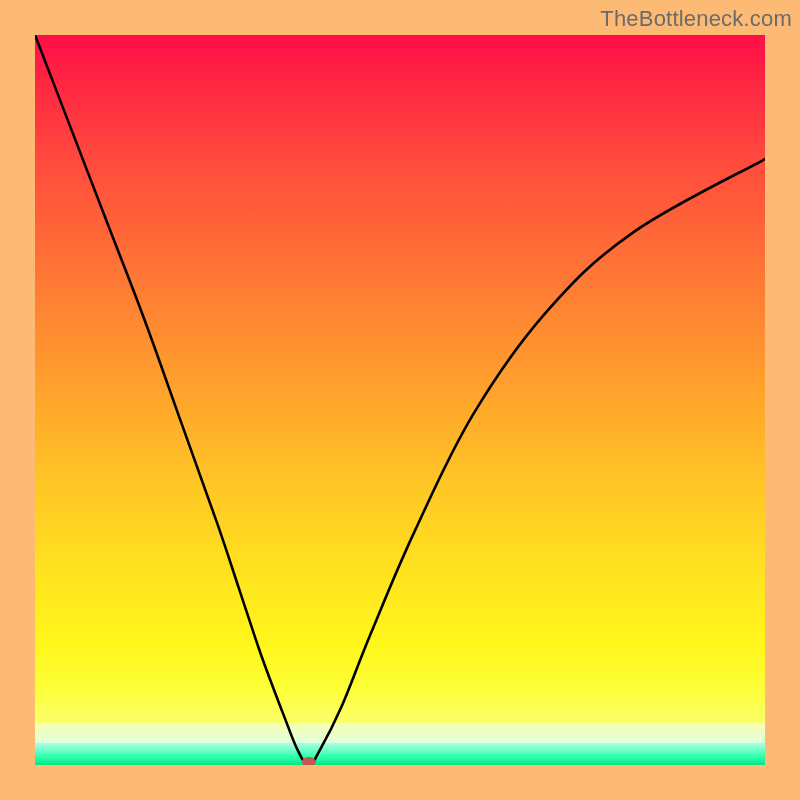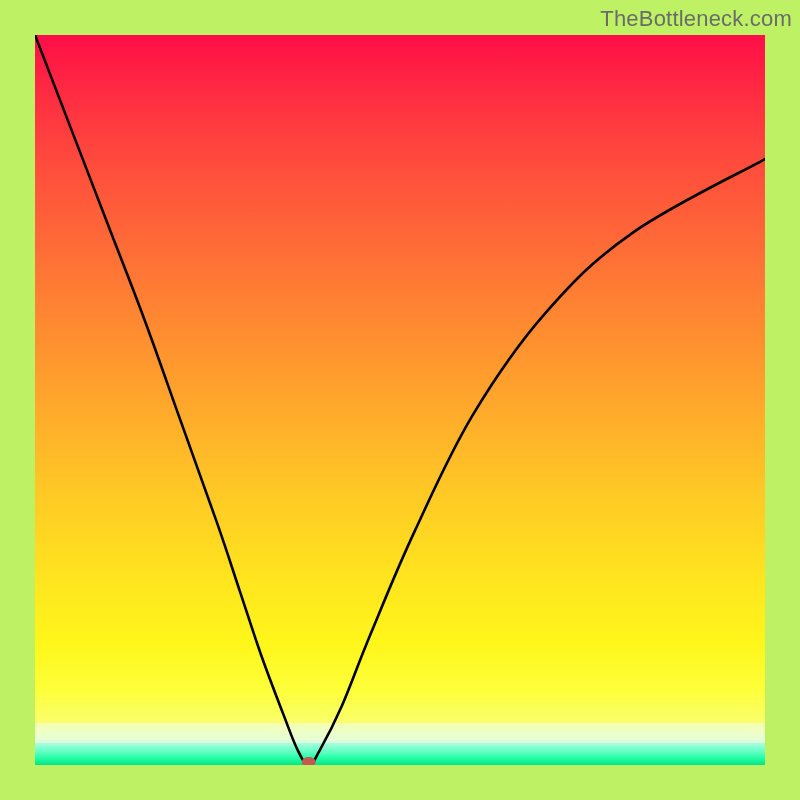--- a/index.html
+++ b/index.html
@@ -8,21 +8,21 @@
     width: 800px;
     height: 800px;
     overflow: hidden;
     background: #000;
     font-family: Arial, Helvetica, sans-serif;
   }
   .stage {
     position: relative;
     width: 800px;
     height: 800px;
-    background: #bef264;
+    background: #fdba74;
   }
   .plot-area {
     position: absolute;
     left: 35px;
     top: 35px;
     width: 730px;
     height: 730px;
     overflow: hidden;
   }
   

